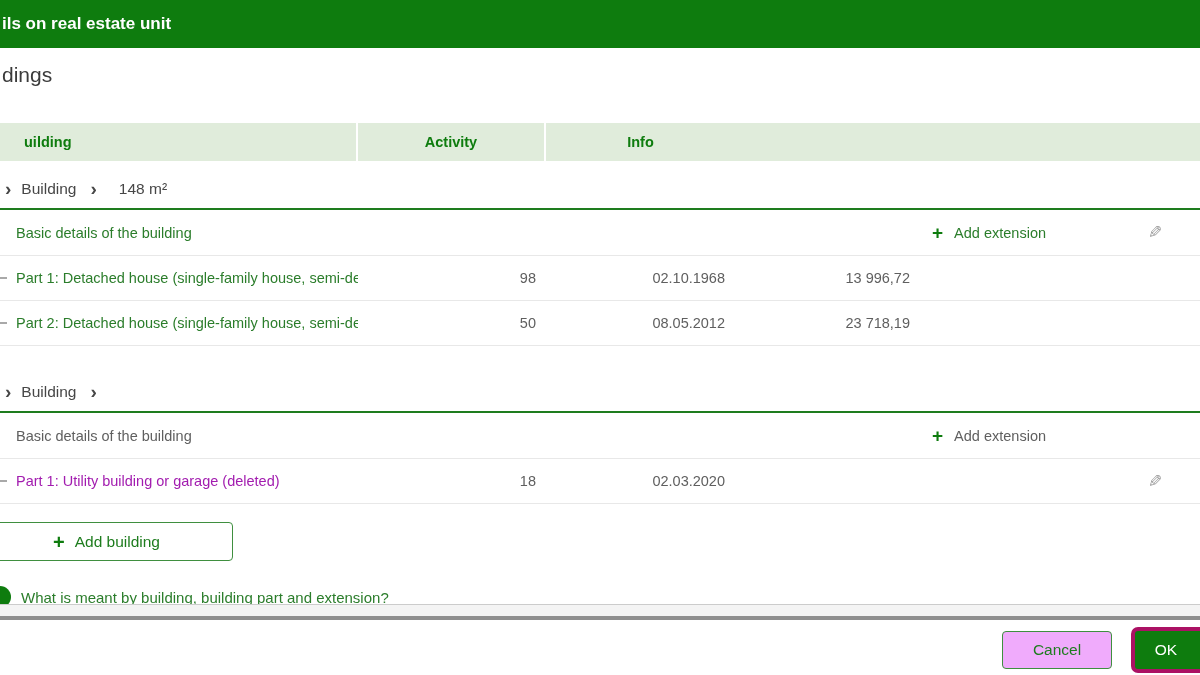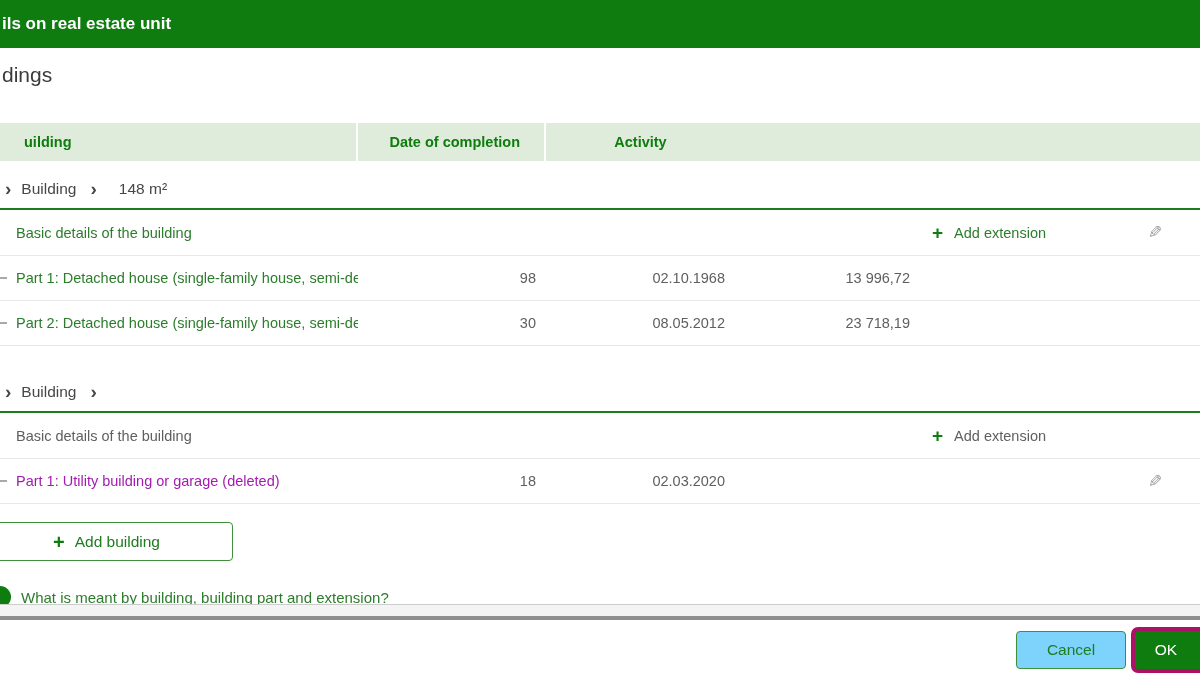--- a/index.html
+++ b/index.html
@@ -64,42 +64,42 @@
   .help-icon { width: 22px; height: 22px; border-radius: 50%; background: #0e7c0e; margin-left: -11px;
     flex: 0 0 auto; }
   .help-label { color: #2b7d2b; font-size: 15px; margin-left: 10px; cursor: pointer; }
 
   
   .divider { position: absolute; left: 0; top: 604px; width: 1200px; height: 1px; background: #cccccc; }
   .scroll-track { position: absolute; left: 0; top: 605px; width: 1200px; height: 12px; background: #f4f4f4; }
   .scroll-thumb { position: absolute; left: 0; top: 616px; width: 1200px; height: 4px; background: #8f8f8f;
     cursor: pointer; }
   .footer { position: absolute; left: 0; top: 620px; width: 1200px; height: 55px; background: #ffffff; }
-  .btn-cancel { position: absolute; top: 11px; left: 1002px; width: 110px; height: 38px; background: #7dd3fc;
+  .btn-cancel { position: absolute; top: 11px; left: 1002px; width: 110px; height: 38px; background: #f0abfc;
     border: 1px solid #3f8f3f; border-radius: 4px; color: #1e7c1e; font-size: 15.5px;
-    font-family: "Liberation Sans", sans-serif; cursor: pointer; margin-left: 14px; }
+    font-family: "Liberation Sans", sans-serif; cursor: pointer; }
   .btn-ok-wrap { position: absolute; top: 7px; left: 1131px; width: 90px; height: 46px;
     border: 4px solid #ab1164; border-radius: 7px; background: #ab1164; }
   .btn-ok { width: 100%; height: 100%; background: #0e7c0e; border: none; border-radius: 3px;
     color: #ffffff; font-size: 15.5px; font-family: "Liberation Sans", sans-serif; cursor: pointer;
     text-align: center; padding-right: 20px; }
 </style>
 </head>
 <body>
 
 <div class="appbar">
   <div class="appbar-title">ils on real estate unit</div>
 </div>
 
 <div class="page-title">dings</div>
 
 <div class="grid-row thead">
   <div class="th al">uilding</div>
-  <div class="th ar">Date of completion</div>
   <div class="th ac">Activity</div>
+  <div class="th ac">Info</div>
 </div>
 
 <div class="group-row group1">
   <span class="chev">›</span>
   <span class="gname">Building</span>
   <span class="chev chev2">›</span>
   <span class="garea">148 m²</span>
 </div>
 
 <div class="grid-row detail-row">
@@ -123,21 +123,21 @@
   <div class="num">13 996,72</div>
   <div></div>
   <div></div>
 </div>
 
 <div class="grid-row part-row">
   <div class="part-name">
     <span class="dash"></span>
     <span class="part-link">Part 2: Detached house (single-family house, semi-deta</span>
   </div>
-  <div class="num">30</div>
+  <div class="num">50</div>
   <div class="num">08.05.2012</div>
   <div class="num">23 718,19</div>
   <div></div>
   <div></div>
 </div>
 
 <div class="group-row group2">
   <span class="chev">›</span>
   <span class="gname">Building</span>
   <span class="chev chev2">›</span>

